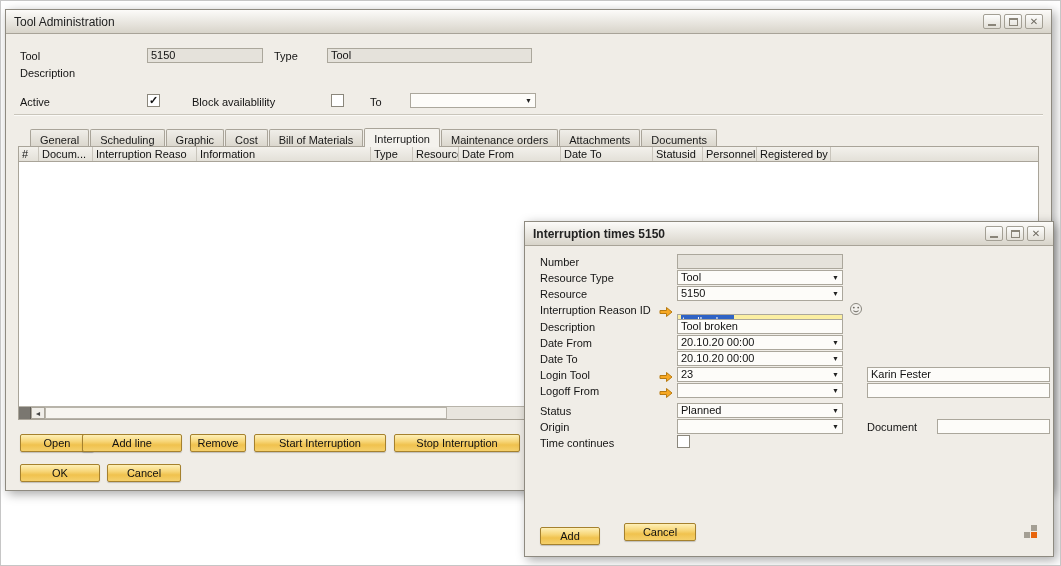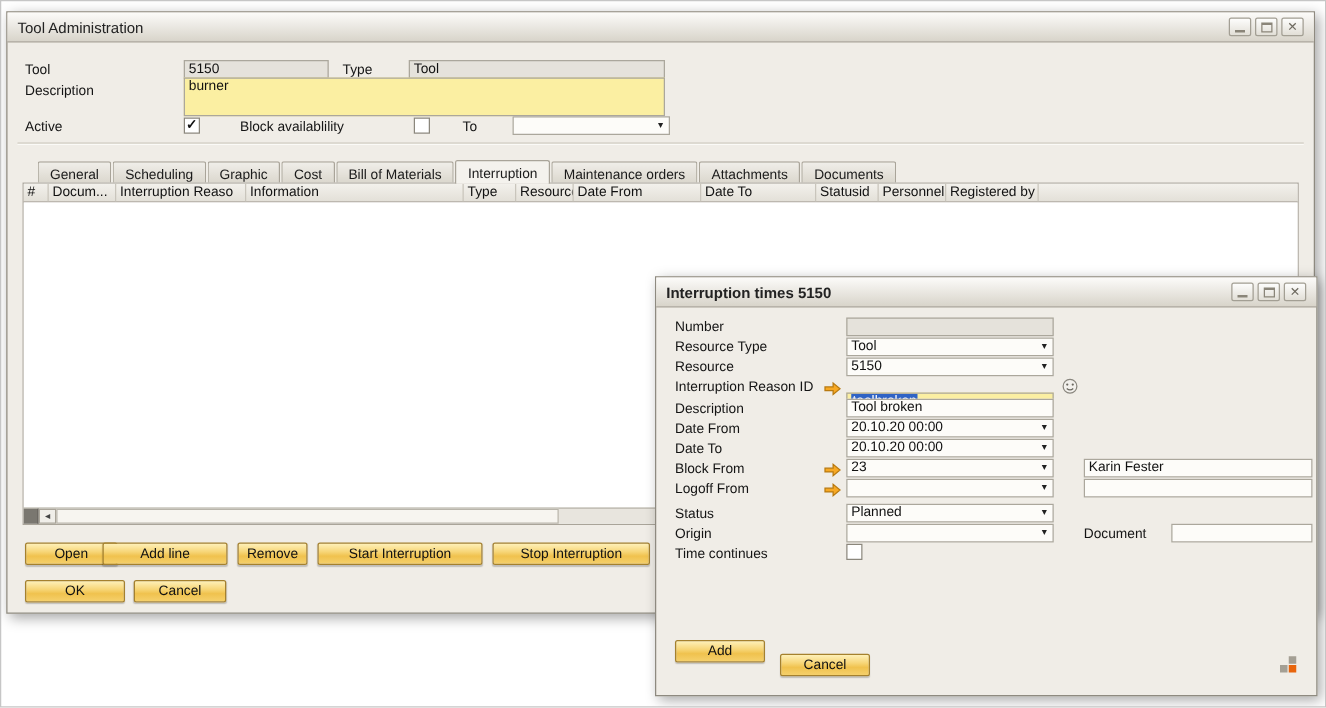--- a/index.html
+++ b/index.html
@@ -72,21 +72,20 @@
           </span>
       </span>
     </div>
 
     <span class="label" style="left:14px; top:40px;">Tool</span>
     <div class="field disabled" style="left:141px; top:38px; width:116px;"><span>5150</span></div>
     <span class="label" style="left:268px; top:40px;">Type</span>
     <div class="field disabled" style="left:321px; top:38px; width:205px;"><span>Tool</span></div>
 
     <span class="label" style="left:14px; top:57px;">Description</span>
-    <div class="field yellow" style="left:141px; top:52px; width:385px; height:31px;"><span>burner</span></div>
 
     <span class="label" style="left:14px; top:86px;">Active</span>
     <span class="checkbox" style="left:141px; top:84px;"><span>✓</span></span>
     <span class="label" style="left:186px; top:86px;">Block availablility</span>
     <span class="checkbox" style="left:325px; top:84px;"></span>
     <span class="label" style="left:364px; top:86px;">To</span>
     <div class="field combo" style="left:404px; top:83px; width:126px;">
       <span></span>
       <span class="combo-arrow">▼</span>
     </div>
@@ -198,21 +197,21 @@
       <span>20.10.20 00:00</span>
       <span class="combo-arrow">▼</span>
     </div>
 
     <span class="label" style="left:15px; top:131px;">Date To</span>
     <div class="field combo" style="left:152px; top:129px; width:166px;">
       <span>20.10.20 00:00</span>
       <span class="combo-arrow">▼</span>
     </div>
 
-    <span class="label" style="left:15px; top:147px;">Block From</span>
+    <span class="label" style="left:15px; top:147px;">Login Tool</span>
     <span class="link-arrow" style="left:134px; top:147px;">
       <svg width="14" height="12" viewBox="0 0 14 12">
           <path d="M1 4.5 h6.5 V1.5 L13 6 L7.5 10.5 V7.5 H1 Z" fill="#F7A823" stroke="#B87A10" stroke-width="1"></path>
         </svg>
     </span>
     <div class="field combo" style="left:152px; top:145px; width:166px;">
       <span>23</span>
       <span class="combo-arrow">▼</span>
     </div>
     <div class="field" style="left:342px; top:145px; width:183px;"><span>Karin Fester</span></div>
@@ -239,21 +238,21 @@
     <div class="field combo" style="left:152px; top:197px; width:166px;">
       <span></span>
       <span class="combo-arrow">▼</span>
     </div>
     <span class="label" style="left:342px; top:199px;">Document</span>
     <div class="field" style="left:412px; top:197px; width:113px;"><span></span></div>
 
     <span class="label" style="left:15px; top:215px;">Time continues</span>
     <span class="checkbox" style="left:152px; top:213px;"></span>
 
-    <button class="gold-btn" style="left:15px; top:290px; width:72px;text-align:right;">Add</button>
+    <button class="gold-btn" style="left:15px; top:305px; width:60px;text-align:right;">Add</button>
     <button class="gold-btn accel" style="left:99px; top:301px; width:72px;">Cancel</button>
 
     <span class="grip" style="left:499px; top:303px;">
       <span class="g-empty"></span>
         <span class="g-gray"></span>
       <span class="g-gray"></span>
         <span class="g-orange"></span>
     </span>
   </div>
 

